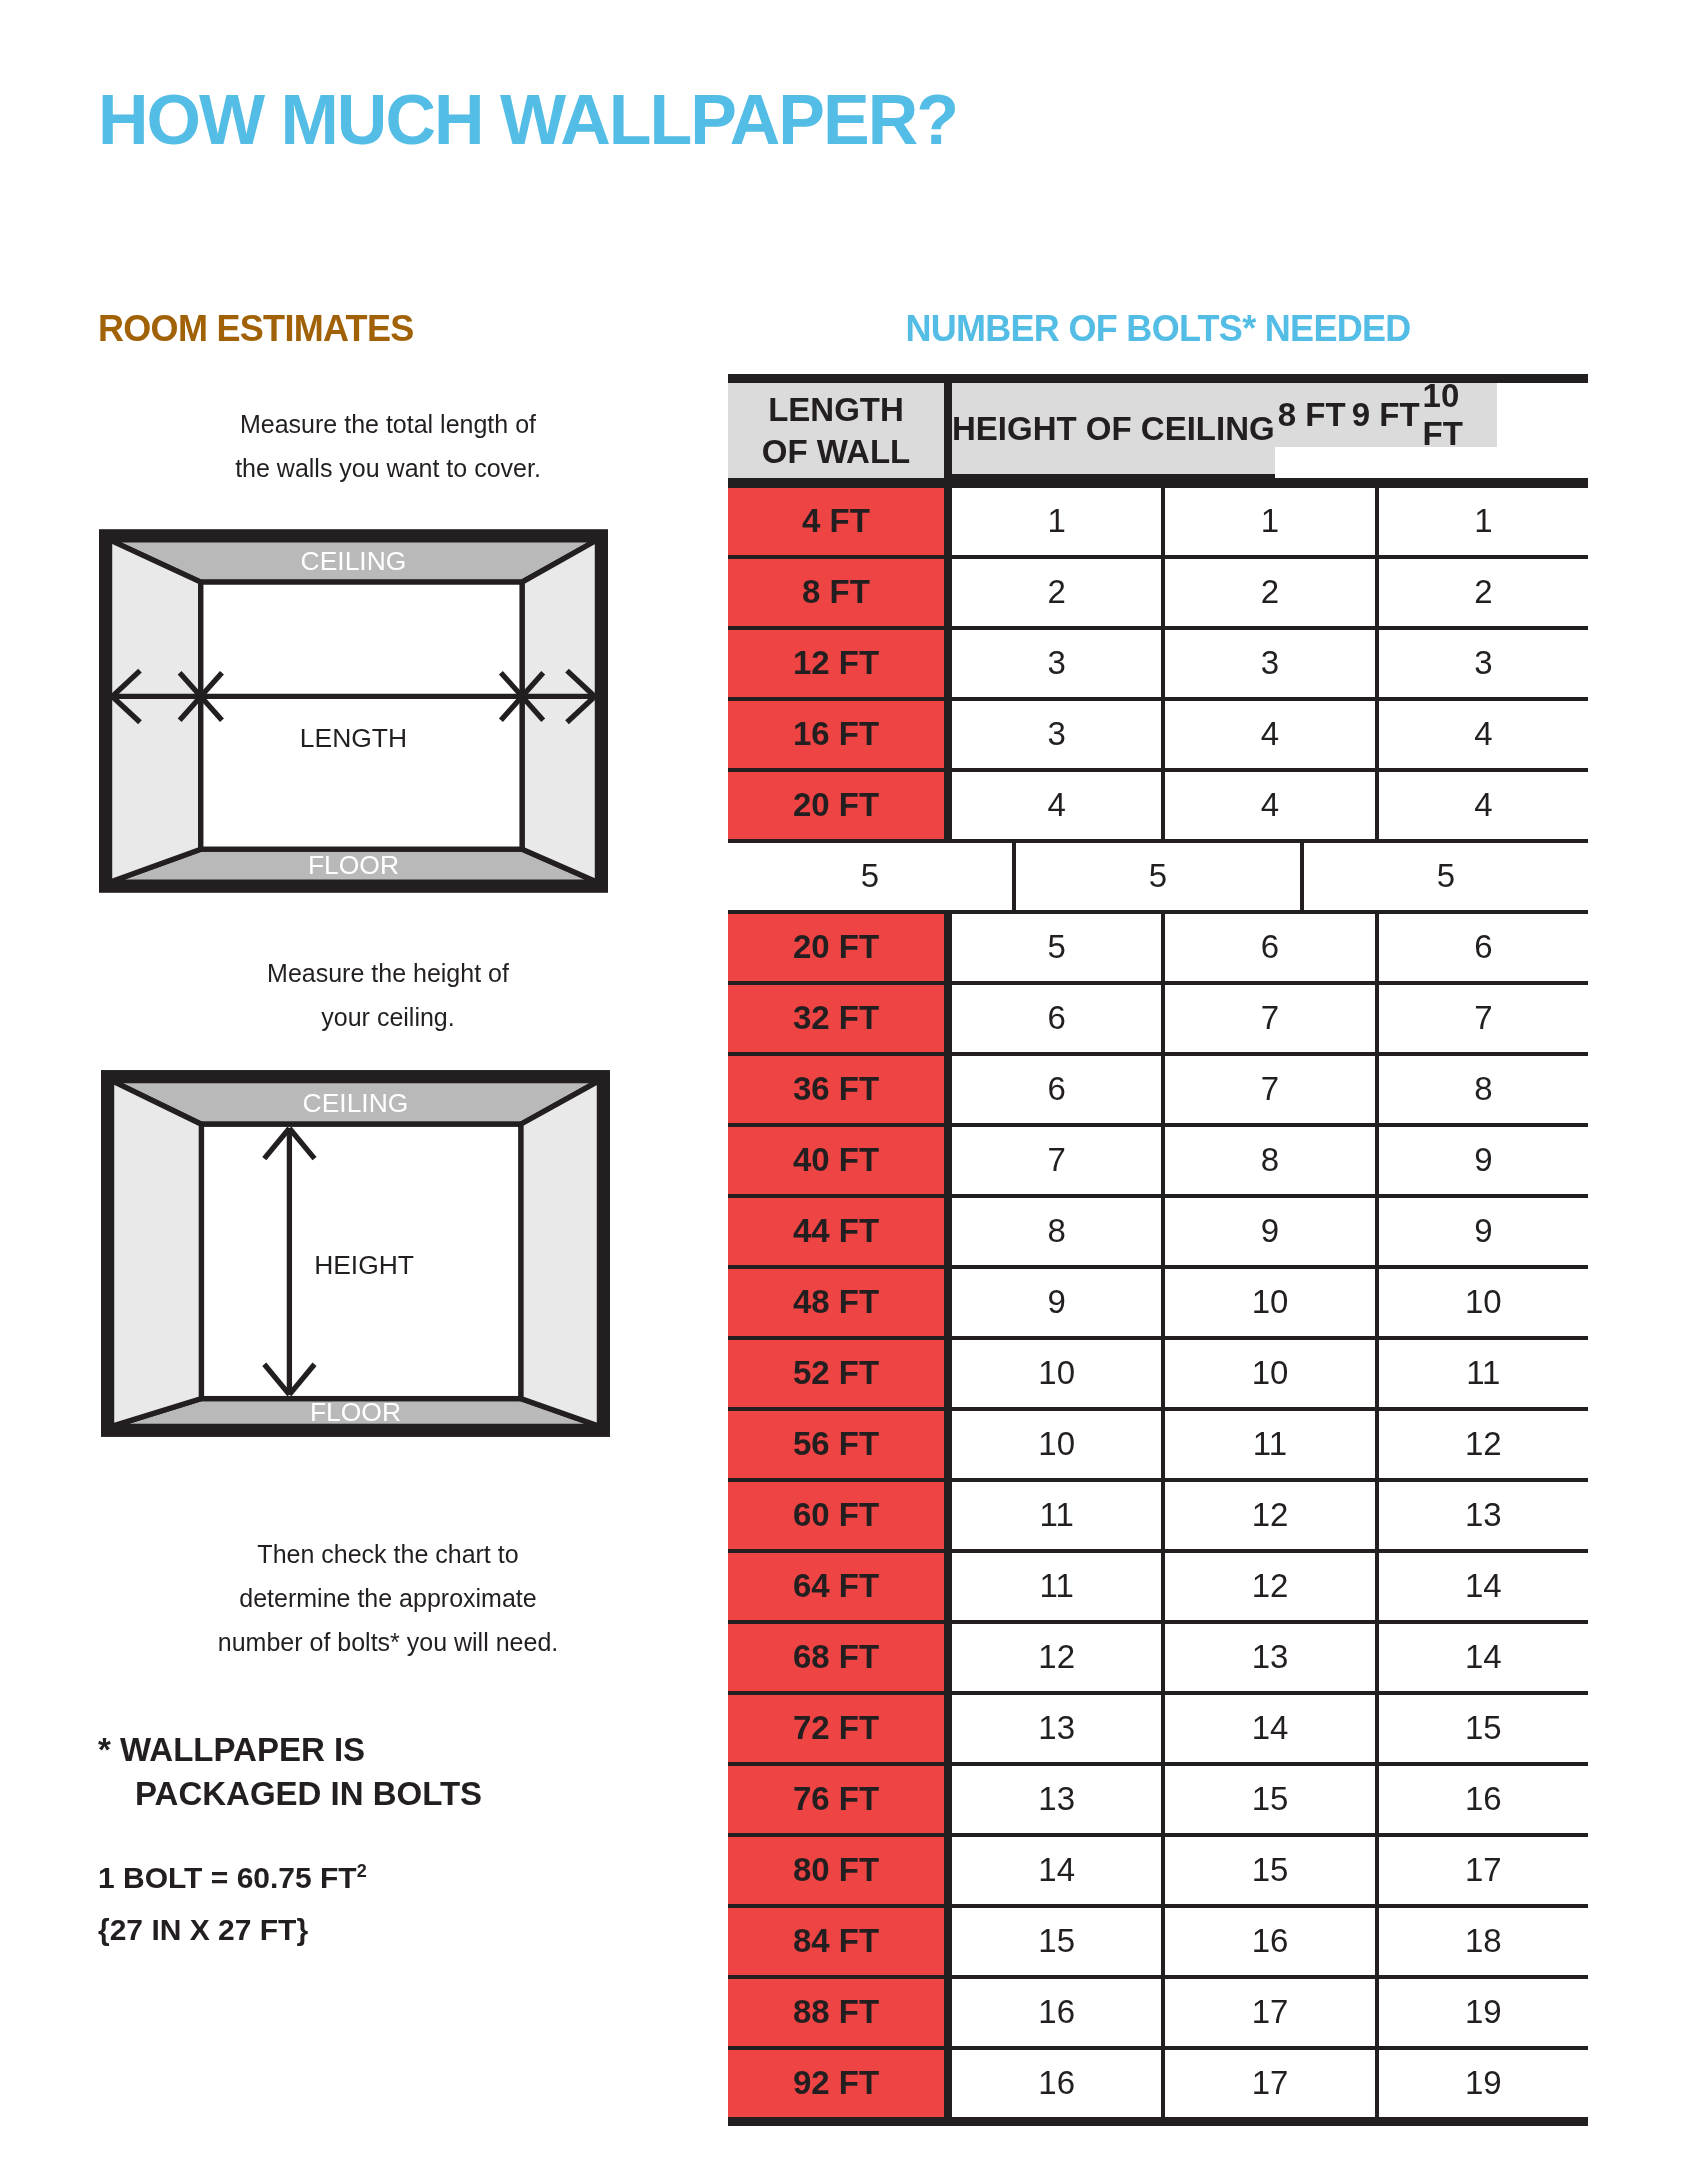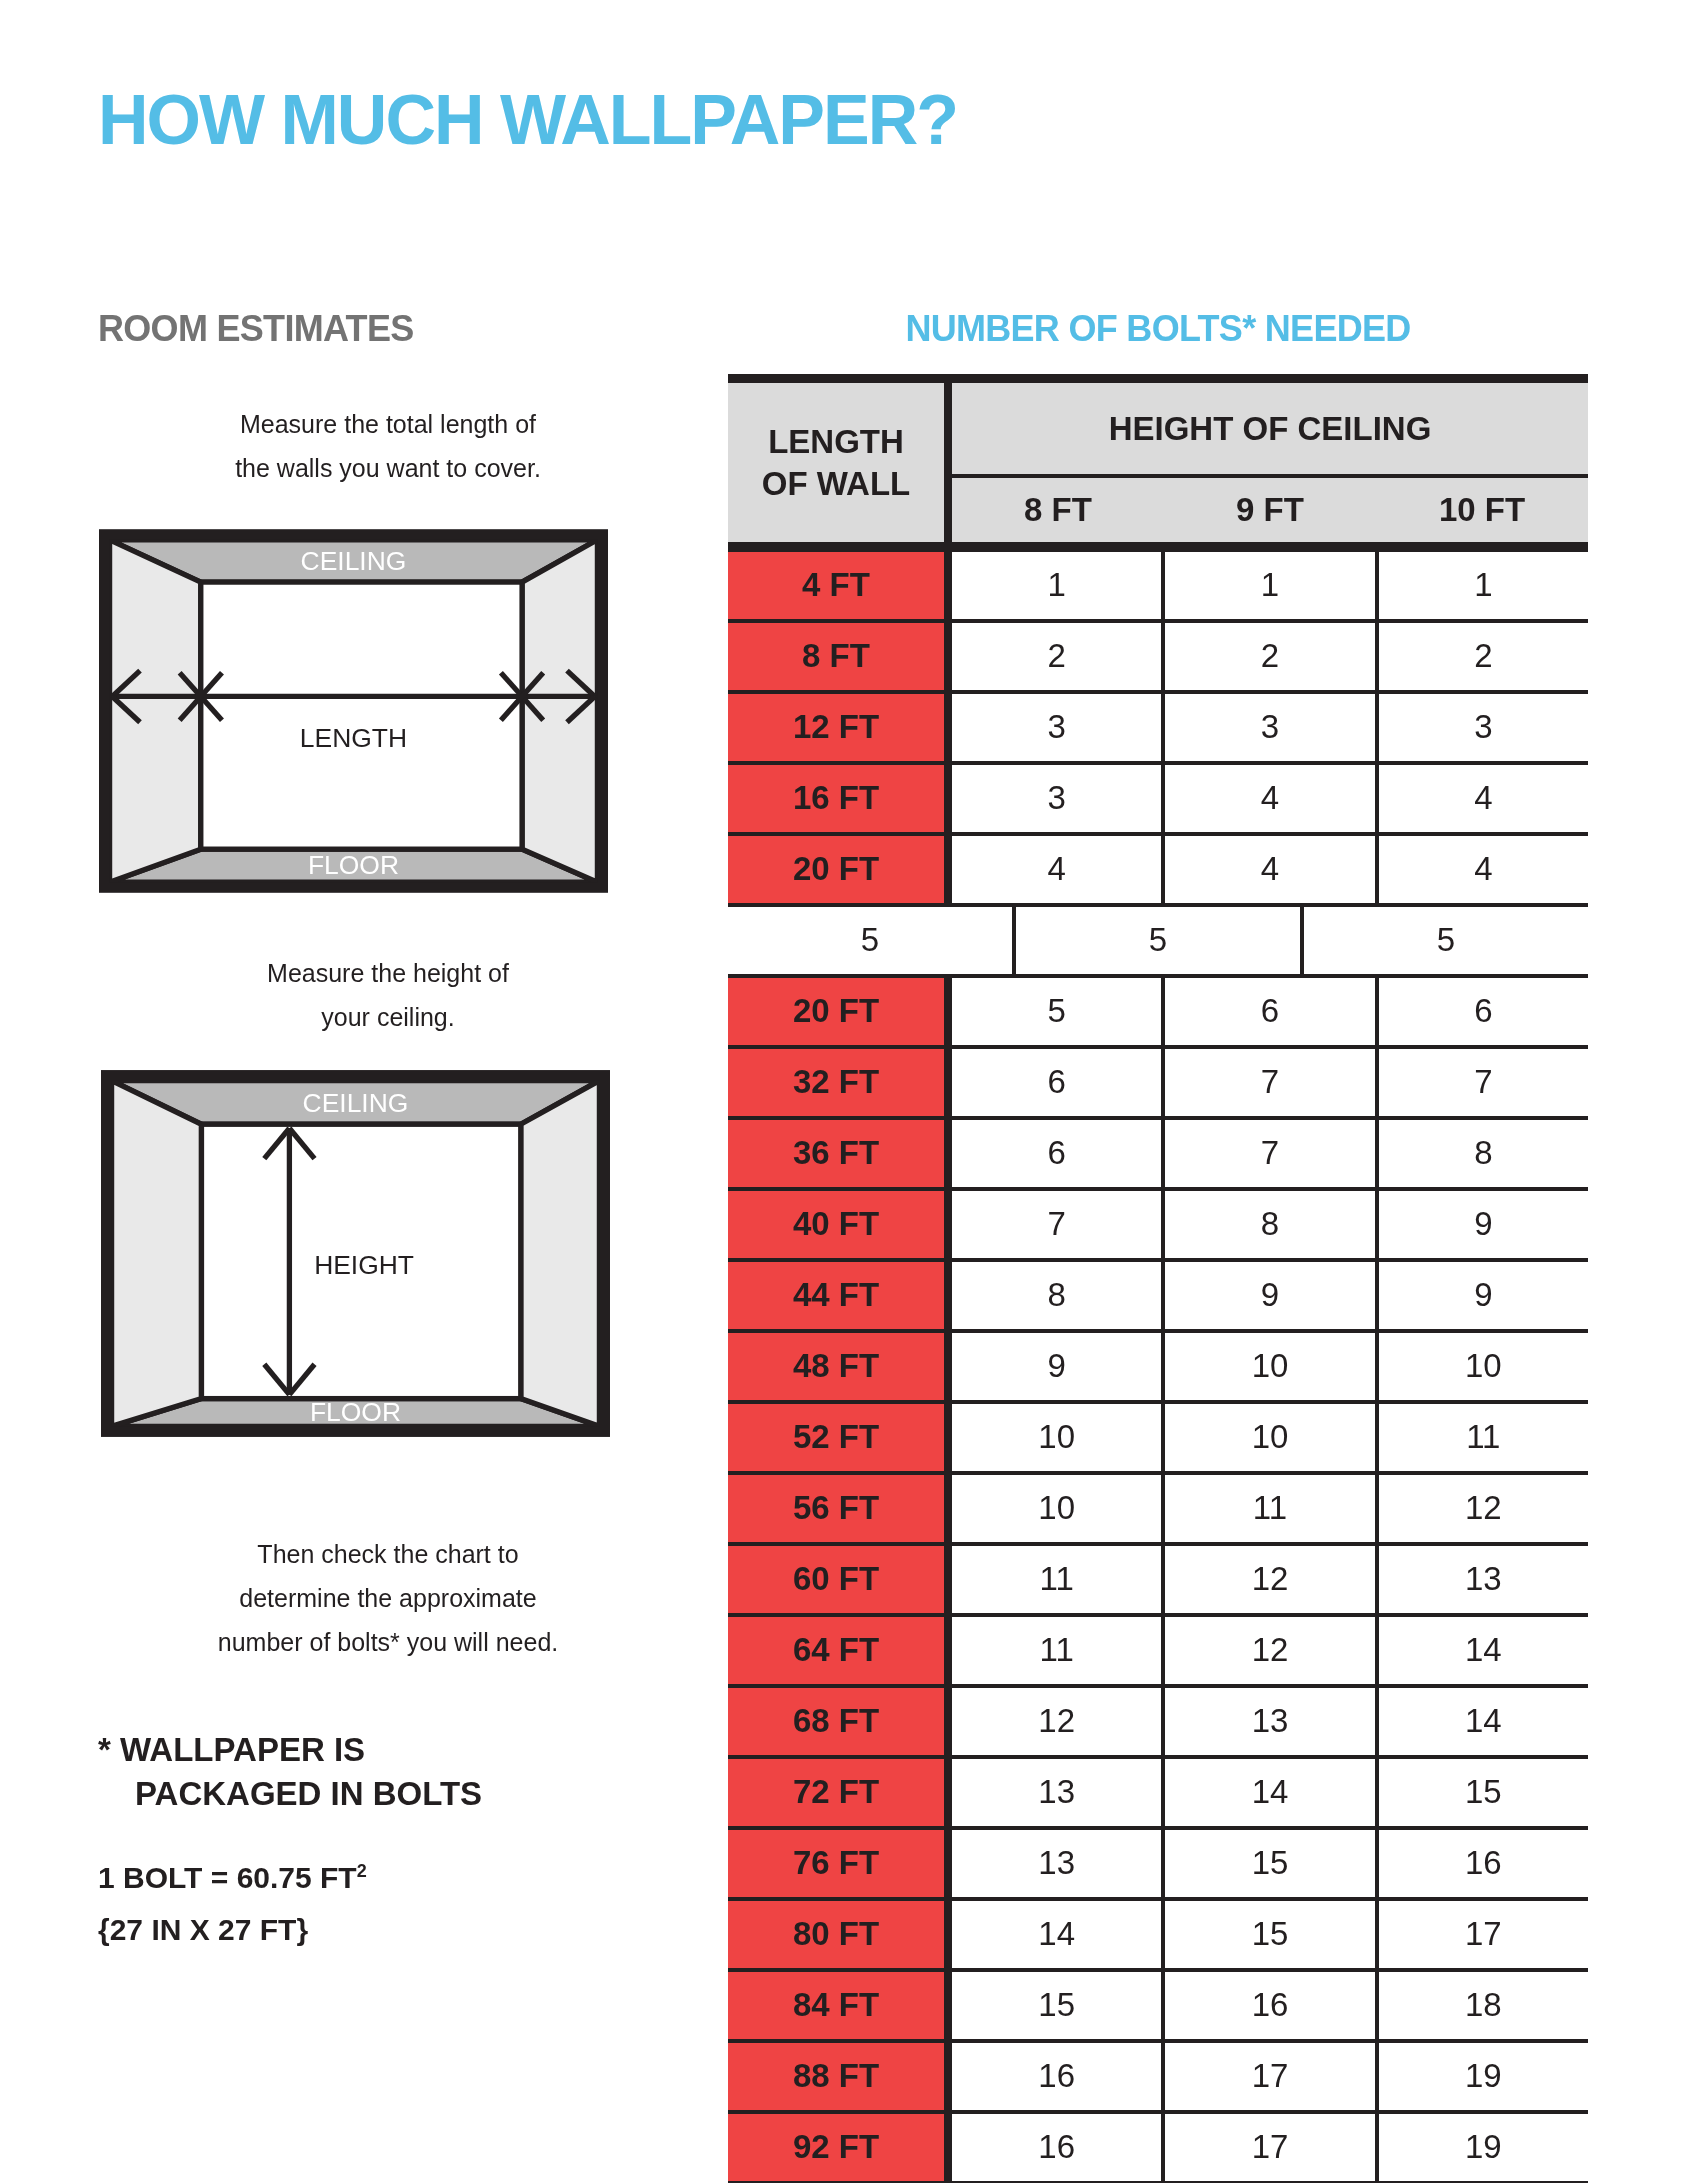--- a/index.html
+++ b/index.html
@@ -59,21 +59,21 @@
   }
   .bar{height:9.3px;background:#231f20;}
   .thead{display:flex;}
   .col1-head{
     width:216px;flex:0 0 216px;
     background:#dbdbdb;border-right:8px solid #231f20;
     display:flex;align-items:center;justify-content:center;
     text-align:center;font-size:33px;font-weight:bold;
     line-height:42px;white-space:pre-line;
   }
-  .head-right{flex:1;display:flex;flex-direction:column;}
+  .head-right{flex:1;display:flex;}
   .group-head{
     height:91px;background:#dbdbdb;
     border-bottom:4.6px solid #231f20;
     display:flex;align-items:center;justify-content:center;
     font-size:33px;font-weight:bold;
   }
   .sub-row{height:64px;background:#dbdbdb;display:flex;}
   .sub-cell{
     flex:1 1 0;display:flex;align-items:center;justify-content:center;
     font-size:33px;font-weight:bold;
@@ -87,21 +87,21 @@
     font-size:33px;font-weight:bold;
   }
   .val{flex:1 1 0;background:#ffffff;font-size:33px;}
   .val.sep{border-left:4px solid #231f20;}
 </style>
 </head>
 <body>
 
 <div class="abs page-title" style="color:#54bde6">HOW MUCH WALLPAPER?</div>
 
-<div class="abs section-heading" id="room-estimates-heading" style="color:#737373">ROOM ESTIMATES</div>
+<div class="abs section-heading" id="room-estimates-heading" style="color:#a16207">ROOM ESTIMATES</div>
 <div class="abs section-heading" id="table-heading" style="color:#54bde6">NUMBER OF BOLTS* NEEDED</div>
 
 <div class="abs para" id="step1">Measure the total length of
 the walls you want to cover.</div>
 
 <svg class="abs" id="diagram1" width="509" height="364" viewBox="0 0 770 550">
   <rect x="0" y="0" width="770" height="550" fill="#ffffff"></rect>
   <polygon points="16,16 754,16 640,80 154,80" fill="#b9b9b9" stroke="#231f20" stroke-width="8"></polygon>
   <polygon points="16,534 754,534 640,484 154,484" fill="#b9b9b9" stroke="#231f20" stroke-width="8"></polygon>
   <polygon points="16,16 154,80 154,484 16,534" fill="#e9e9e9" stroke="#231f20" stroke-width="8"></polygon>

